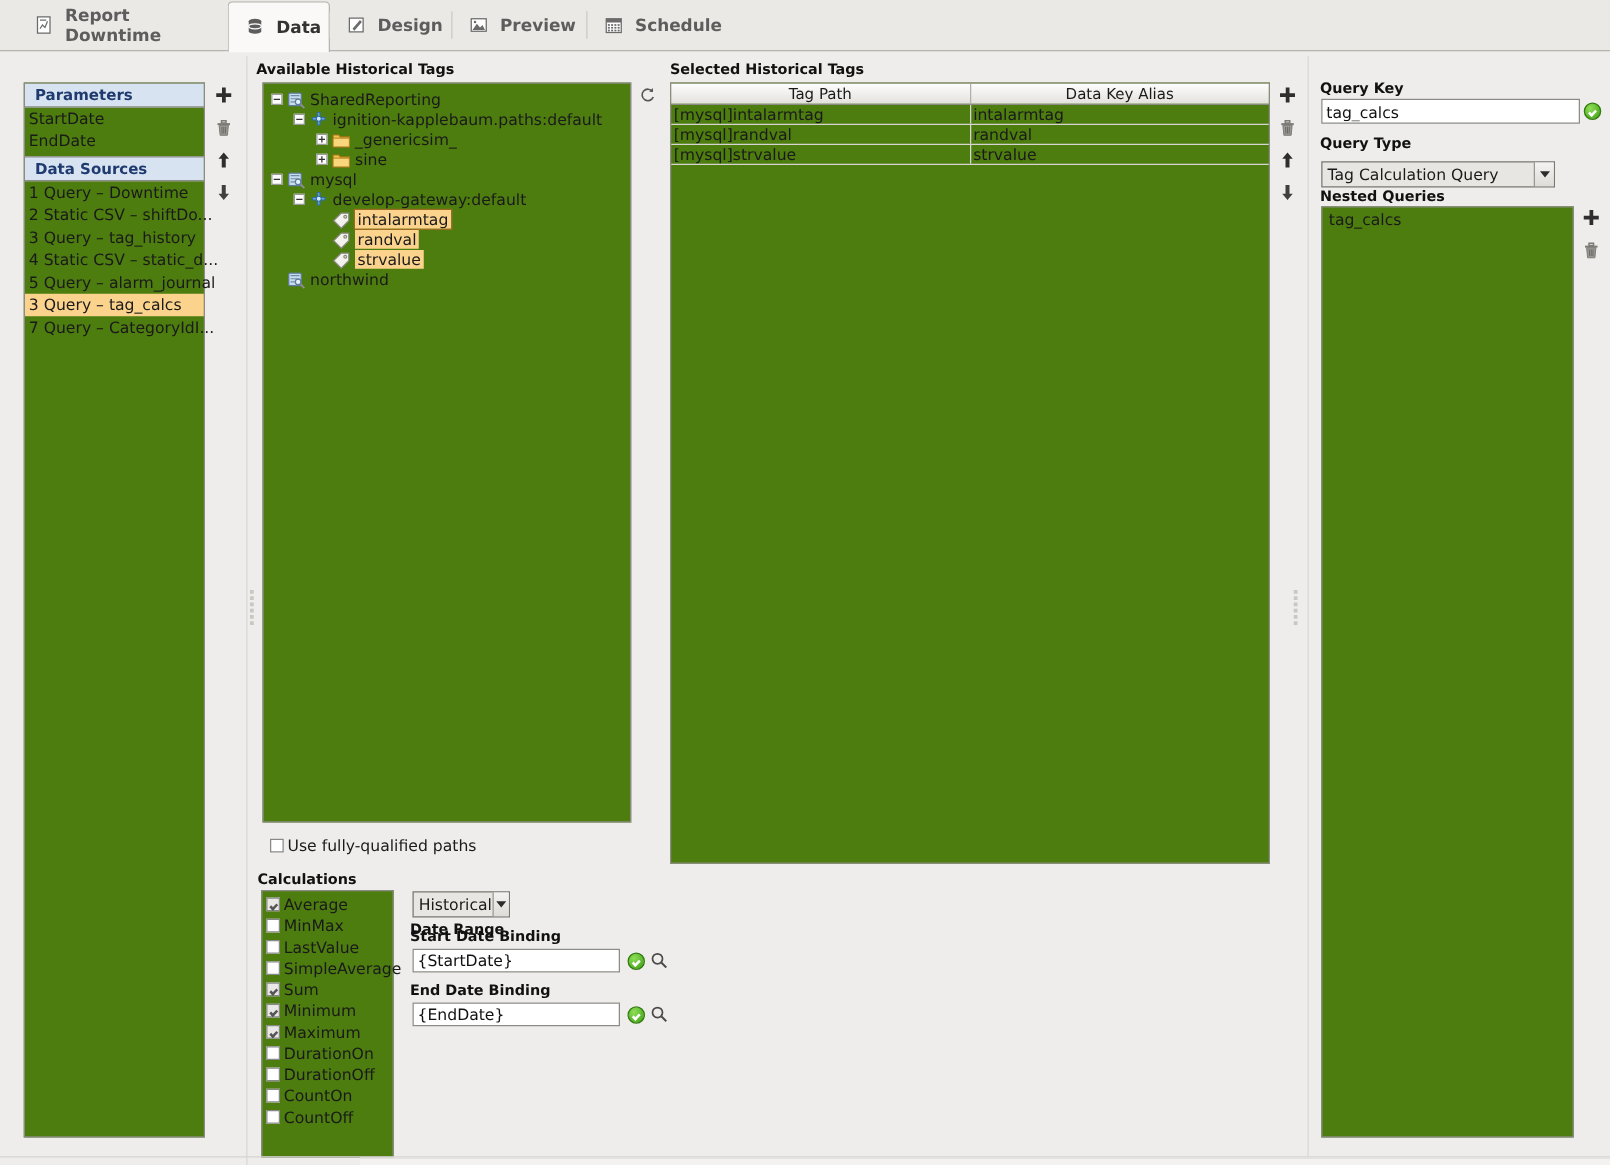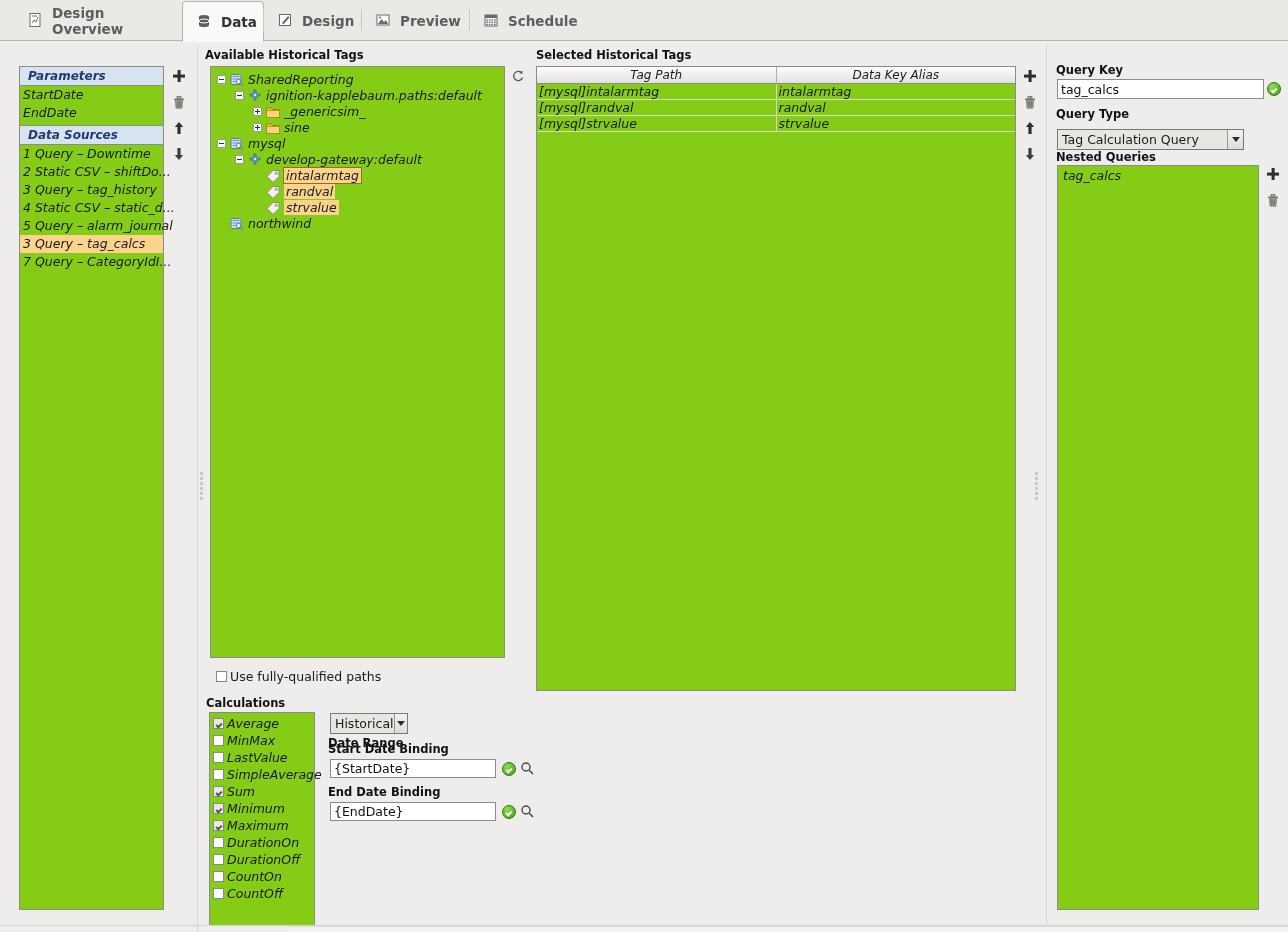--- a/index.html
+++ b/index.html
@@ -39,21 +39,21 @@
     position: absolute; top: 9px; width: 1px; height: 22px; background: #ccc9c4;
   }
   .ticon { width: 18px; height: 18px; flex: 0 0 18px; }
 
   
   .panel-title {
     position: absolute; font-size: 11.5px; font-weight: bold; color: #111;
     font-family: "DejaVu Sans", sans-serif; white-space: nowrap;
   }
   .whitebox {
-    position: absolute; background: #84cc16; border: 1px solid #8d8b86; font-style: italic;
+    position: absolute; background: #4d7c0f; border: 1px solid #8d8b86;
   }
   .listrow { padding: 1px 3px; font-size: 12.5px; line-height: 16px; white-space: nowrap;
     font-family: "DejaVu Sans", sans-serif; }
   .sidebtn {
     position: absolute; width: 20px; height: 20px; cursor: pointer;
     display:flex; align-items:center; justify-content:center;
   }
 
   
   #leftbox { left: 19px; top: 66px; width: 145px; height: 844px; }
@@ -158,21 +158,21 @@
 </head>
 <body>
 
 <div id="tabbar">
     <div class="tab" style="left: 14px; width: 168px;">
       <span class="ticon"><svg viewBox="0 0 16 16" width="16" height="16">
           <rect x="3" y="1.5" width="10" height="13" fill="#fff" stroke="#6b6b6b" stroke-width="1"></rect>
           <polyline points="5,11 7,8 9,10 11,5" fill="none" stroke="#6b6b6b" stroke-width="1"></polyline>
           <line x1="5" y1="4" x2="10" y2="4" stroke="#6b6b6b" stroke-width="1"></line>
         </svg></span>
-      <span>Design Overview</span>
+      <span>Report Downtime</span>
     </div>
     <div class="tab active" style="left: 182px; width: 82px;">
       <span class="ticon"><svg viewBox="0 0 16 16" width="16" height="16">
           <ellipse cx="8" cy="4" rx="5" ry="2" fill="#5d5d5d"></ellipse>
           <path d="M3 4 v8 a5 2 0 0 0 10 0 v-8" fill="#5d5d5d"></path>
           <ellipse cx="8" cy="8" rx="5" ry="2" fill="none" stroke="#fff" stroke-width="1"></ellipse>
         </svg></span>
       <span>Data</span>
     </div>
     <div class="tabsep" style="left: 263px;"></div>

